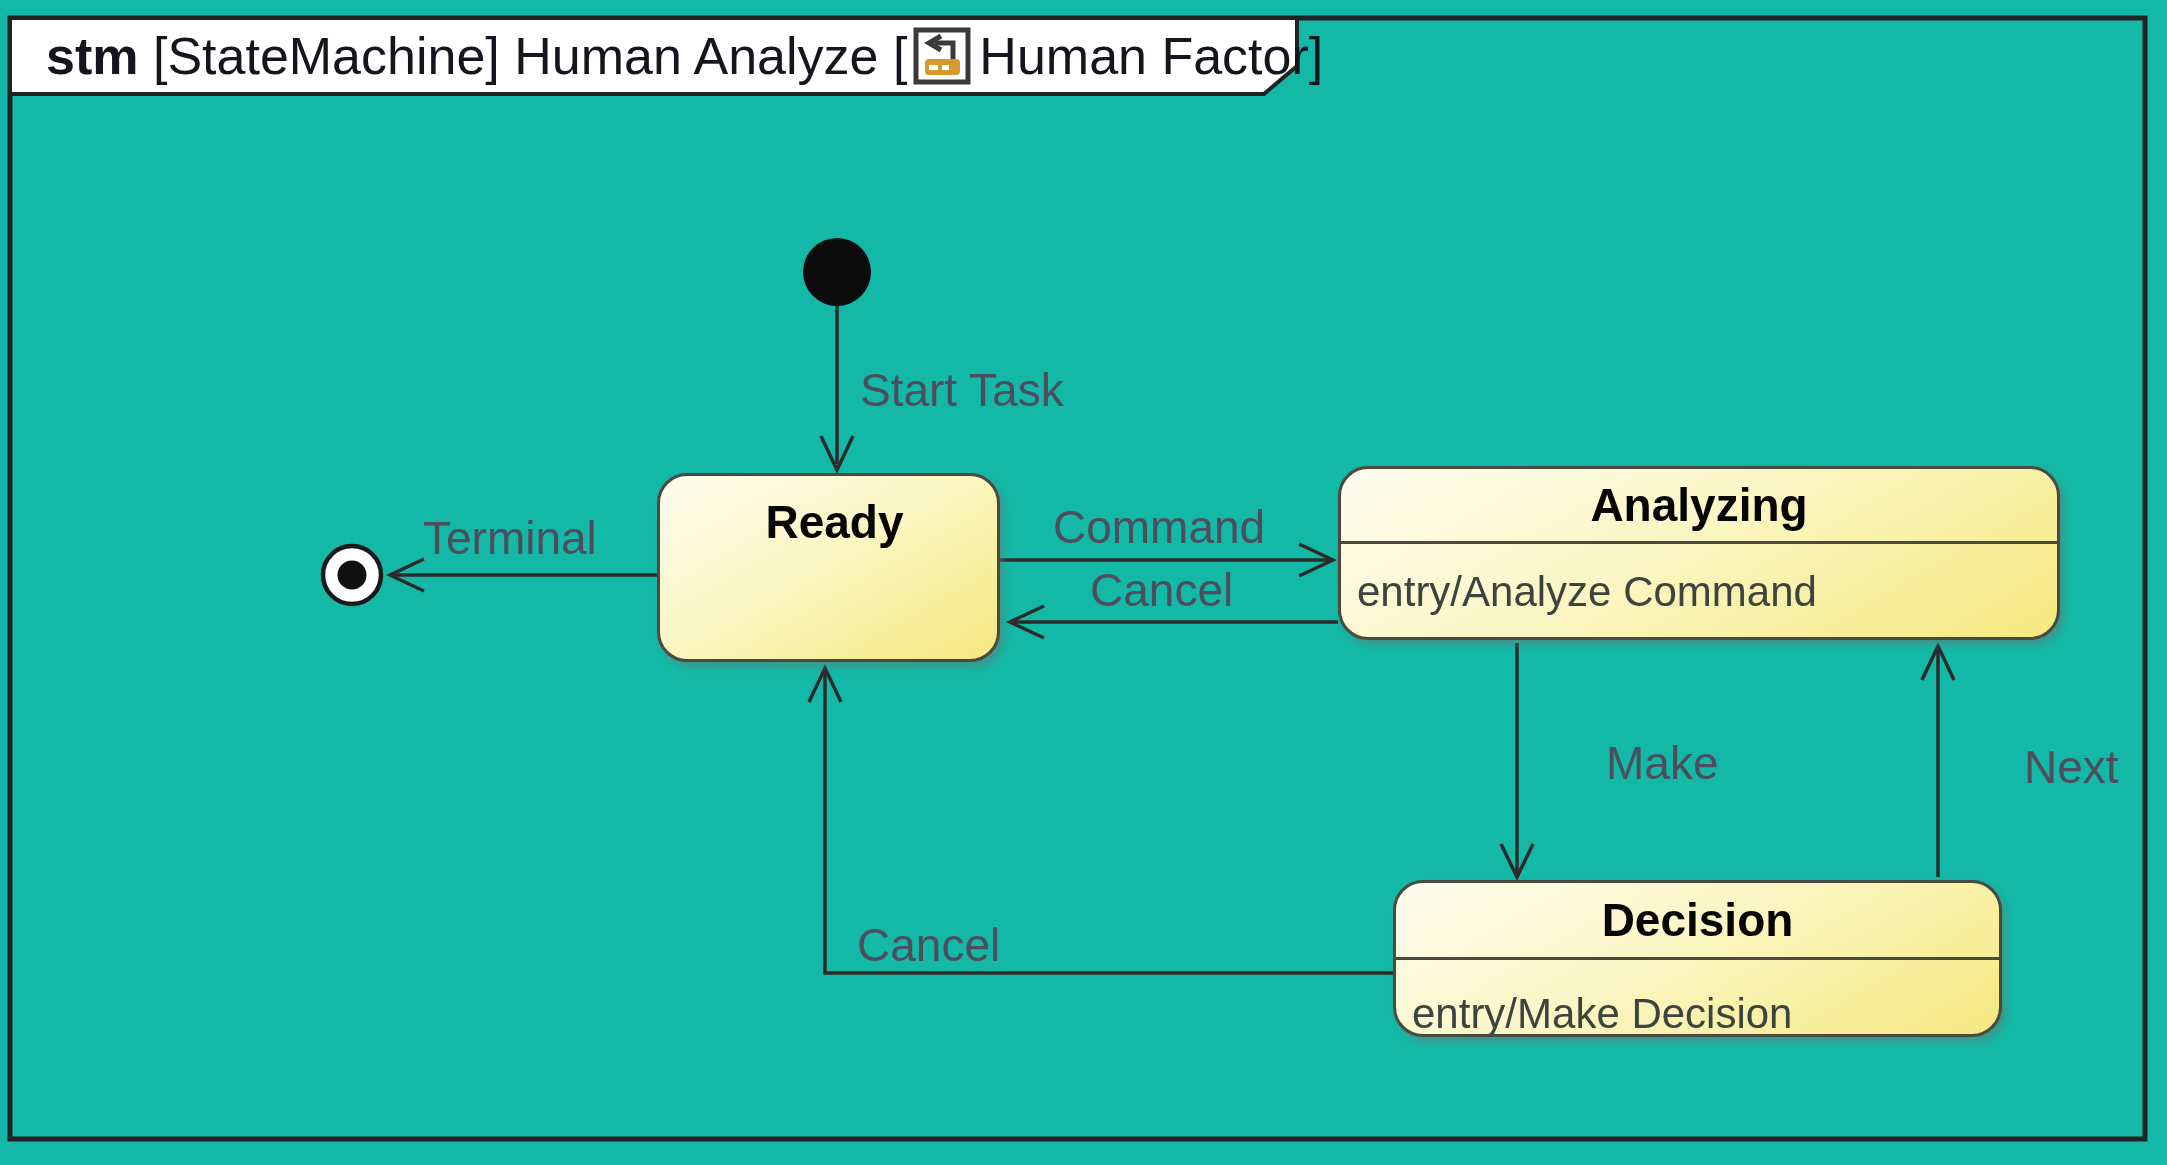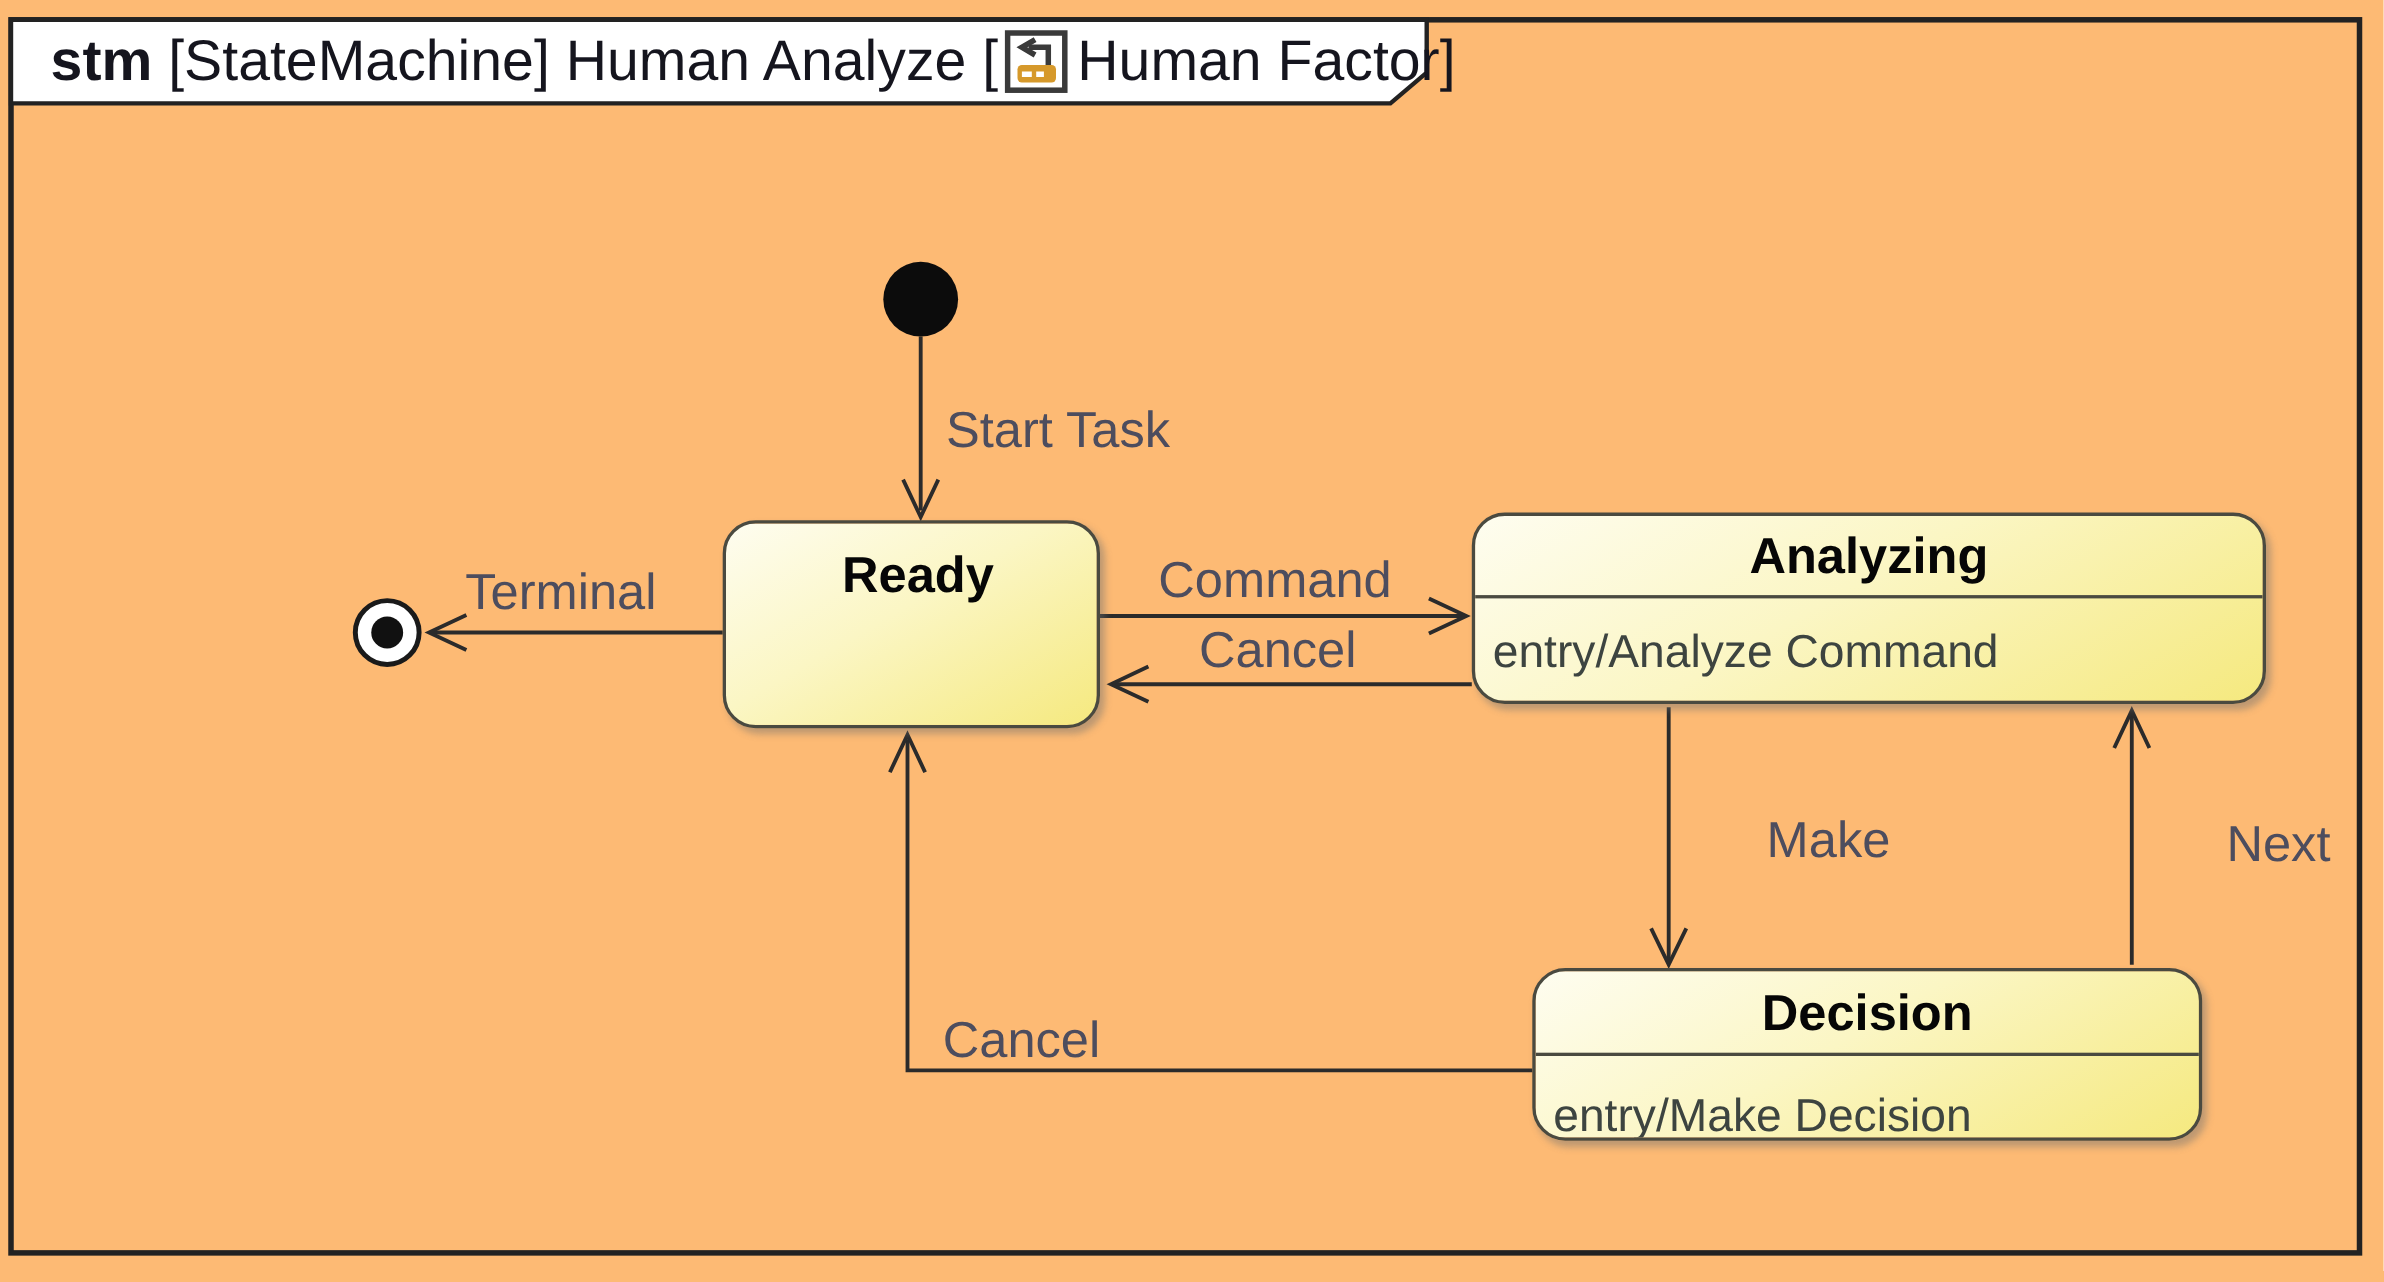--- a/index.html
+++ b/index.html
@@ -1,17 +1,17 @@
 <!DOCTYPE html>
 <html><head>
 <meta charset="utf-8">
 <style>
   html,body{margin:0;padding:0;background:#ffffff;}
   .canvas{
-    position:relative;width:2167px;height:1165px;background:#fdba74;overflow:hidden;
+    position:relative;width:2167px;height:1165px;background:#14b8a6;overflow:hidden;
     font-family:"Liberation Sans",sans-serif;
   }
   svg.layer{position:absolute;left:0;top:0;}
   
   .tab-content{
     position:absolute;left:10px;top:18px;height:76px;width:1280px;
     display:flex;align-items:center;padding-left:36px;box-sizing:border-box;
     font-size:52px;color:#15151e;white-space:pre;letter-spacing:0px;
   }
   .tab-content .kw{font-weight:bold;}

